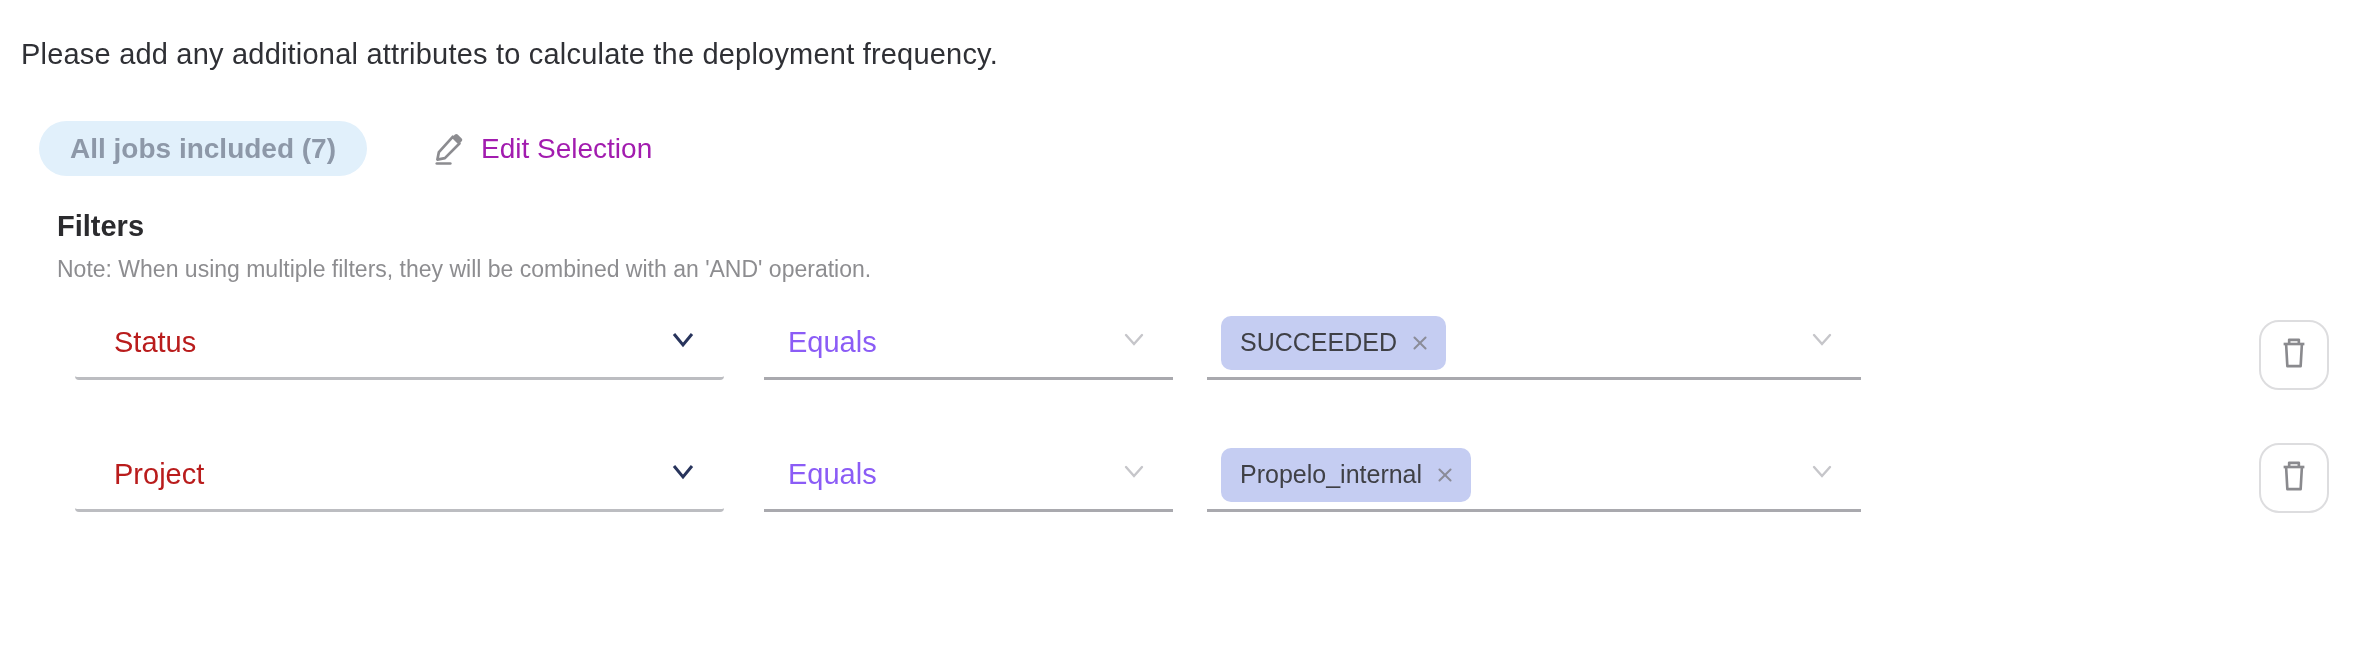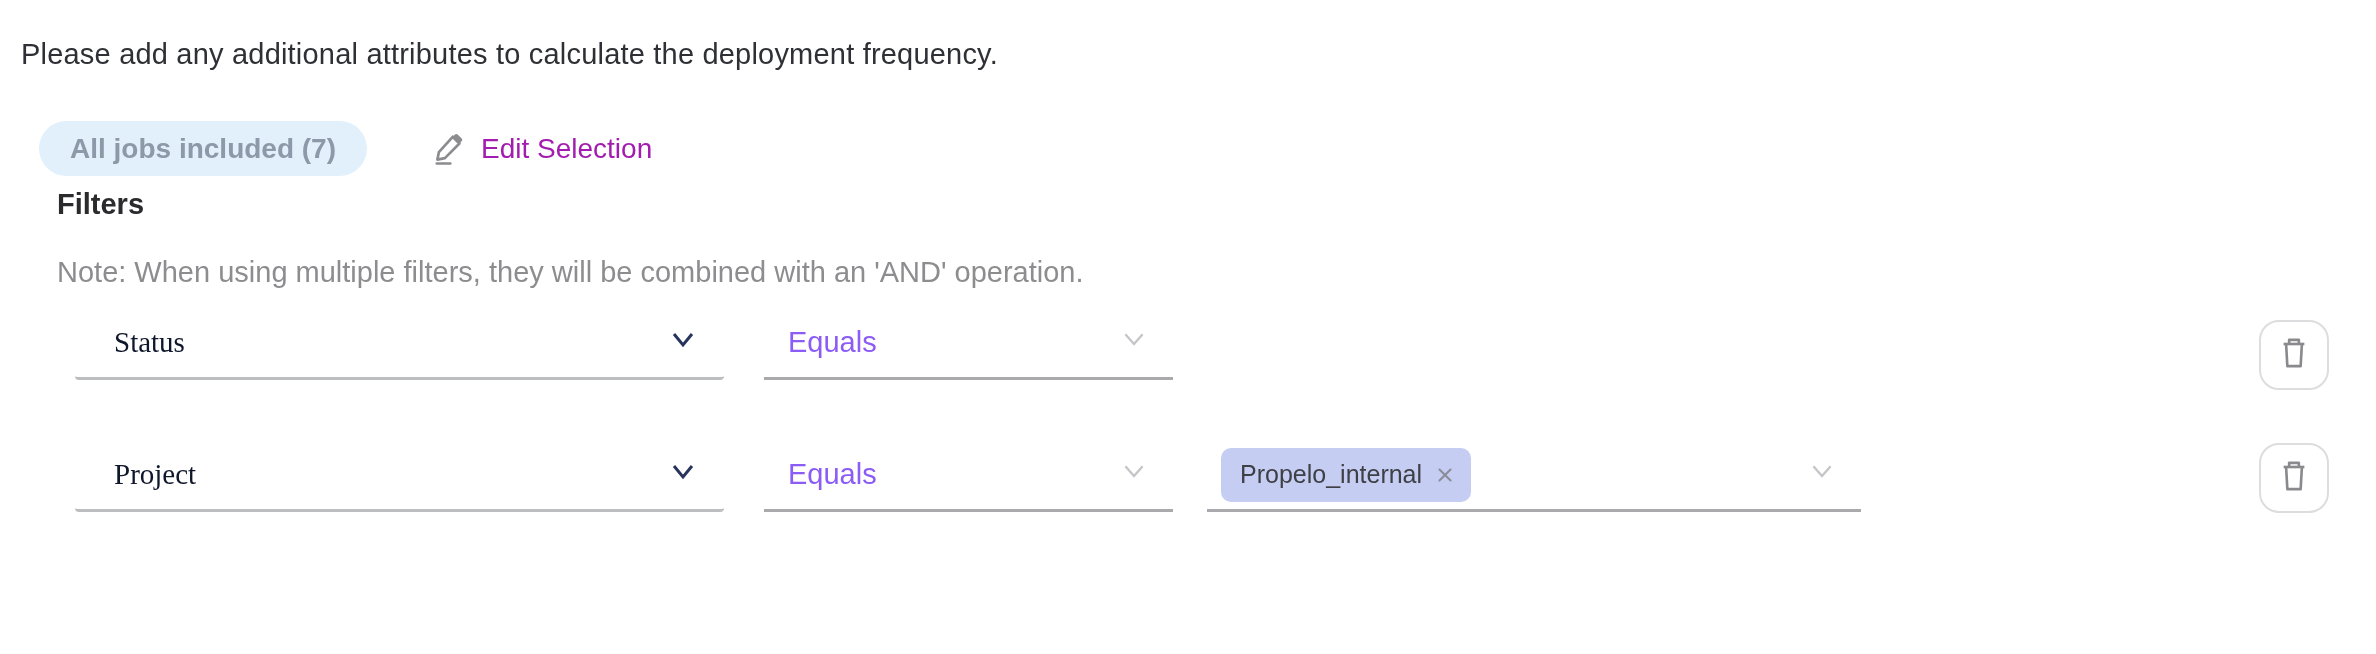--- a/index.html
+++ b/index.html
@@ -14,36 +14,36 @@
   .badge{
     position:absolute; left:39px; top:121px; height:55px; border-radius:28px;
     background:#e1f0fb; display:flex; align-items:center; padding:0 31px;
     font-size:28px; font-weight:700; color:#8d98a8;
   }
   .edit-sel{
     position:absolute; left:432px; top:121px; height:55px; display:flex; align-items:center; gap:13px; cursor:pointer;
   }
   .edit-sel .label{ font-size:28px; font-weight:400; color:#a21caf; }
   .filters-heading{
-    position:absolute; left:57px; top:188px; font-size:29px; font-weight:700; color:#2b2b2e;
+    position:absolute; left:57px; top:210px; font-size:29px; font-weight:700; color:#2b2b2e;
   }
   .note{
-    position:absolute; left:57px; top:256px; font-size:29px; color:#8d8d90;
+    position:absolute; left:57px; top:256px; font-size:23px; color:#8d8d90;
   }
   .frow{ position:absolute; left:0; width:2376px; height:72px; }
   .frow.r1{ top:308px; }
   .frow.r2{ top:440px; }
   .field{
     position:absolute; top:0; height:72px; display:flex; align-items:center; cursor:pointer;
   }
   .field .chev{ position:absolute; right:24px; top:50%; transform:translateY(-54%); }
   .f-attr{ left:75px;  width:649px; border-bottom:3px solid #bcbdc1; border-radius:0 0 4px 4px; }
   .f-op  { left:764px; width:409px; border-bottom:3px solid #a9a9ae; }
   .f-val { left:1207px;width:654px; border-bottom:3px solid #a9a9ae; }
-  .f-attr .sel-text{ padding-left:39px; font-size:29px; color:#0f172a;font-family:Liberation Serif, serif; }
+  .f-attr .sel-text{ padding-left:39px; font-size:29px; color:#b91c1c; }
   .f-op   .sel-text{ padding-left:24px; font-size:29px; color:#8b5cf6; }
   .tag{
     margin-left:14px; height:54px; border-radius:10px; background:#c5cdf2;
     display:flex; align-items:center; padding:0 16px 0 19px; gap:13px;
   }
   .tag .tag-label{ font-size:25px; color:#3f4046; }
   .tag .tag-x{ display:flex; align-items:center; cursor:pointer; }
   .trash-btn{
     position:absolute; left:2259px; width:70px; height:70px; background:#ffffff;
     border:2px solid #dddddf; border-radius:20px; display:flex; align-items:center; justify-content:center; cursor:pointer;
@@ -84,20 +84,35 @@
     <div class="field f-attr">
       <span class="sel-text">Status</span>
       <span class="chev">
         <svg width="34" height="22" viewBox="0 0 34 22" fill="none" stroke="#28345c" stroke-width="3">
           <polyline points="8,5 17,16 26,5"></polyline>
         </svg>
       </span>
     </div>
     <div class="field f-op">
       <span class="sel-text">Equals</span>
+      <span class="chev">
+        <svg width="30" height="20" viewBox="0 0 30 20" fill="none" stroke="#c6c6ca" stroke-width="2.4" stroke-linecap="round">
+          <polyline points="7,5 15,14 23,5"></polyline>
+        </svg>
+      </span>
+    </div>
+    <div class="field f-val">
+      <span class="tag">
+        <span class="tag-label">SUCCEEDED</span>
+        <span class="tag-x">
+          <svg width="20" height="20" viewBox="0 0 18 18" fill="none" stroke="#8b8c98" stroke-width="1.8" stroke-linecap="round">
+            <path d="M4 4 L14 14 M14 4 L4 14"></path>
+          </svg>
+        </span>
+      </span>
       <span class="chev">
         <svg width="30" height="20" viewBox="0 0 30 20" fill="none" stroke="#c6c6ca" stroke-width="2.4" stroke-linecap="round">
           <polyline points="7,5 15,14 23,5"></polyline>
         </svg>
       </span>
     </div>
   </div>
 
   <div class="frow r2">
     <div class="field f-attr">

